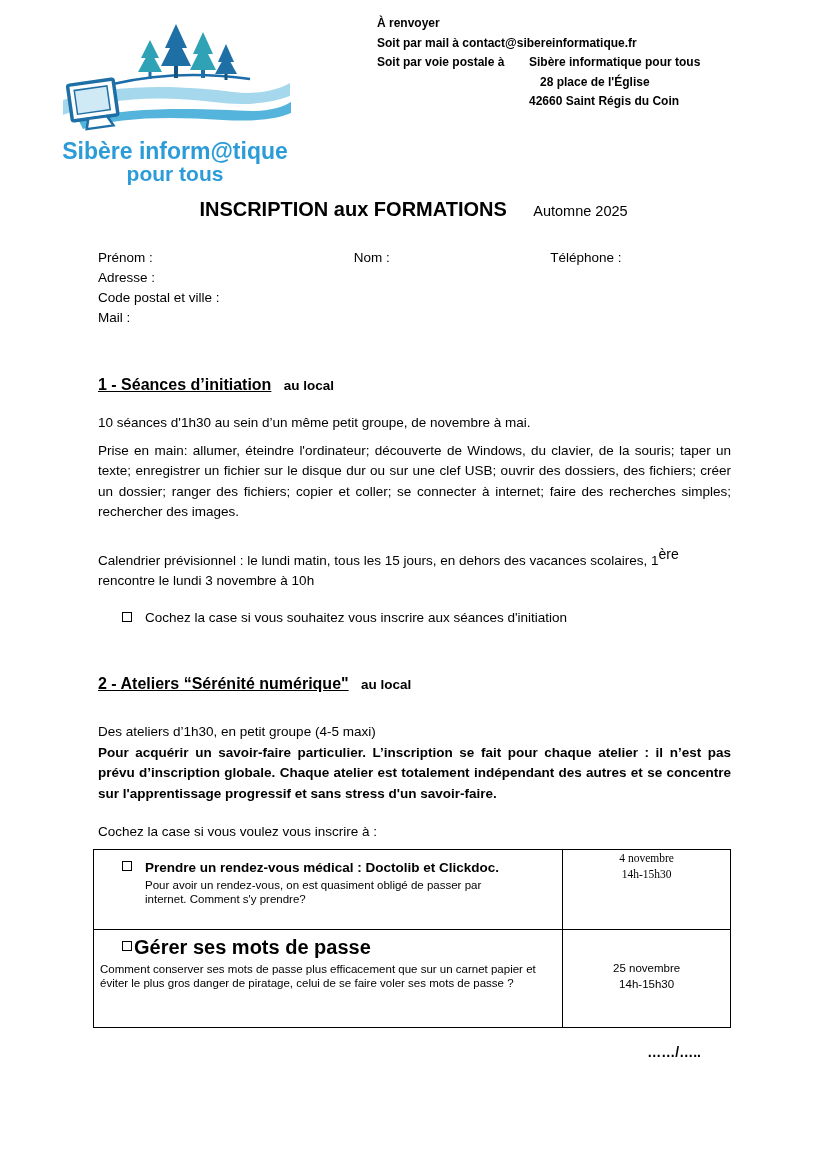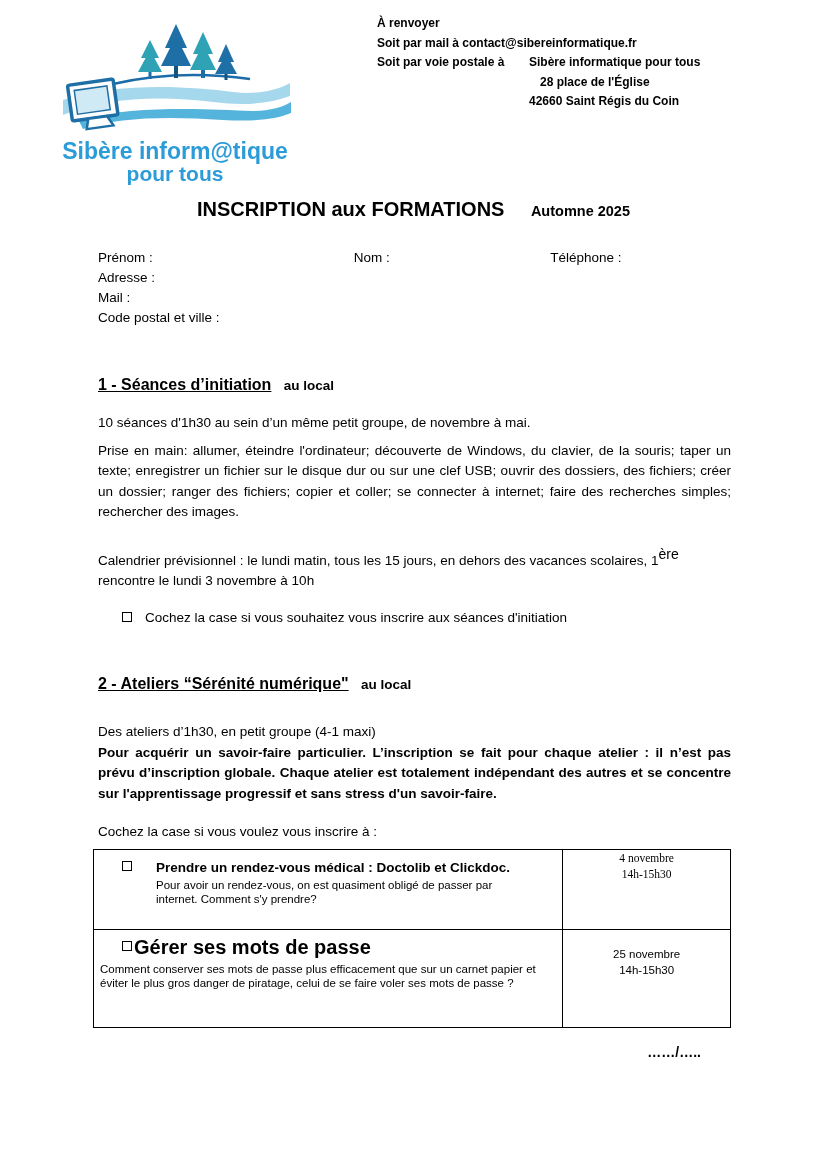--- a/index.html
+++ b/index.html
@@ -13,21 +13,21 @@
   .header { position:relative; height:196px; }
   .logo { position:absolute; left:58px; top:22px; width:238px; height:164px; }
   .send-info { position:absolute; left:377px; top:14px; font-size:12px; font-weight:bold; line-height:19.5px; }
   .postal-block { display:flex; }
   .postal-label { width:152px; }
   .postal-right > div { white-space:nowrap; }
   .postal-right .addr { margin-left:11px; }
   
   .title-row { text-align:center; line-height:26px; }
   .title-main { font-size:20px; font-weight:bold; }
-  .title-season { font-size:14.5px; font-weight:bold; margin-left:22px; }
+  .title-season { font-size:14.5px; font-weight:normal; margin-left:22px; }
   
   .content { padding:0 96px 0 98px; }
   .form-block { margin-top:24px; font-size:13.5px; line-height:20px; }
   .f-prenom { display:inline-block; width:252px; }
   .f-nom { display:inline-block; width:193px; }
   .s-head { margin-top:46px; font-size:16px; line-height:22px; font-weight:bold; }
   .s-head-main { text-decoration:underline; }
   .s-head-suffix { font-size:13.5px; margin-left:8px; text-decoration:none; }
   .para { font-size:13.5px; line-height:20.5px; }
   .p-first { margin-top:16px; }
@@ -40,26 +40,26 @@
   .cb-line .cb-text { margin-left:13px; }
   .s2-p1 { margin-top:26px; }
   .s2-p2 { margin-top:0; text-align:justify;font-weight:bold; }
   .s2-intro { margin-top:18px; }
   
   .workshops { border-collapse:collapse; margin-top:6px; margin-left:-5px; table-layout:fixed; }
   .workshops td { border:1px solid #000; vertical-align:top; }
   .w-left { width:470px; }
   .w-right { width:168px; text-align:center; font-size:11.5px; line-height:16px; }
   .w-right-mid { vertical-align:middle; padding-bottom:12px;font-family:Liberation Serif, serif; }
-  .w-right-top { vertical-align:top; padding-top:16px; }
+  .w-right-top { vertical-align:top; padding-top:30px; }
   .tr1 { height:80px; }
   .tr2 { height:98px; }
   .w-row1 { display:flex; align-items:flex-start; padding:9px 10px 4px 28px; }
   .w-row1 .cb { margin-top:2px; }
-  .w-content { margin-left:24px; }
+  .w-content { margin-left:13px; }
   .w-title { font-size:13.5px; font-weight:bold; line-height:17px; }
   .w-desc { font-size:11.5px; line-height:14.5px; margin-top:2px; max-width:378px; }
   .w-title2 { font-size:20px; font-weight:bold; line-height:17px; margin-left:2px; }
   .w-desc2 { font-size:11.5px; line-height:14.5px; padding:2px 10px 6px 6px; }
   
   .page-marker { margin-top:16px; text-align:right; padding-right:30px; font-size:14px; font-weight:bold; }
 </style>
 </head>
 <body>
 
@@ -121,22 +121,22 @@
 
   <div class="content">
 
     <div class="form-block">
       <div class="form-row">
         <span class="f-prenom">Prénom :</span>
         <span class="f-nom">Nom :</span>
         <span class="f-tel">Téléphone :</span>
       </div>
       <div>Adresse :</div>
+      <div>Code postal et ville :</div>
       <div>Mail :</div>
-      <div>Code postal et ville :</div>
     </div>
 
     <h2 class="s-head">
       <span class="s-head-main">1 - Séances d’initiation</span>
       <span class="s-head-suffix">au local</span>
     </h2>
 
     <p class="para p-first">10 séances d'1h30 au sein d’un même petit groupe, de novembre à mai.</p>
     <p class="para p-desc">Prise en main: allumer, éteindre l'ordinateur; découverte de Windows, du clavier, de la souris; taper un texte; enregistrer un fichier sur le disque dur ou sur une clef USB; ouvrir des dossiers, des fichiers; créer un dossier; ranger des fichiers; copier et coller; se connecter à internet; faire des recherches simples; rechercher des images.</p>
     <p class="para p-cal"><span>Calendrier prévisionnel : le lundi matin, tous les 15 jours, en dehors des vacances scolaires, 1</span><sup>ère</sup><span> rencontre le lundi 3 novembre à 10h</span></p>
@@ -144,21 +144,21 @@
     <div class="cb-line">
       <span class="cb"></span>
       <span class="cb-text">Cochez la case si vous souhaitez vous inscrire aux séances d'initiation</span>
     </div>
 
     <h2 class="s-head">
       <span class="s-head-main">2 - Ateliers “Sérénité numérique"</span>
       <span class="s-head-suffix">au local</span>
     </h2>
 
-    <p class="para s2-p1">Des ateliers d’1h30, en petit groupe (4-1 maxi)</p>
+    <p class="para s2-p1">Des ateliers d’1h30, en petit groupe (4-5 maxi)</p>
     <p class="para s2-p2">Pour acquérir un savoir-faire particulier. L’inscription se fait pour chaque atelier : il n’est pas prévu d’inscription globale.  Chaque atelier est totalement indépendant des autres et se concentre sur l'apprentissage progressif et sans stress d'un savoir-faire.</p>
     <p class="para s2-intro">Cochez la case si vous voulez vous inscrire à :</p>
 
     <table class="workshops">
       <tbody>
           <tr class="tr1">
         <td class="w-left">
           <div class="w-row1">
             <span class="cb"></span>
             <div class="w-content">

